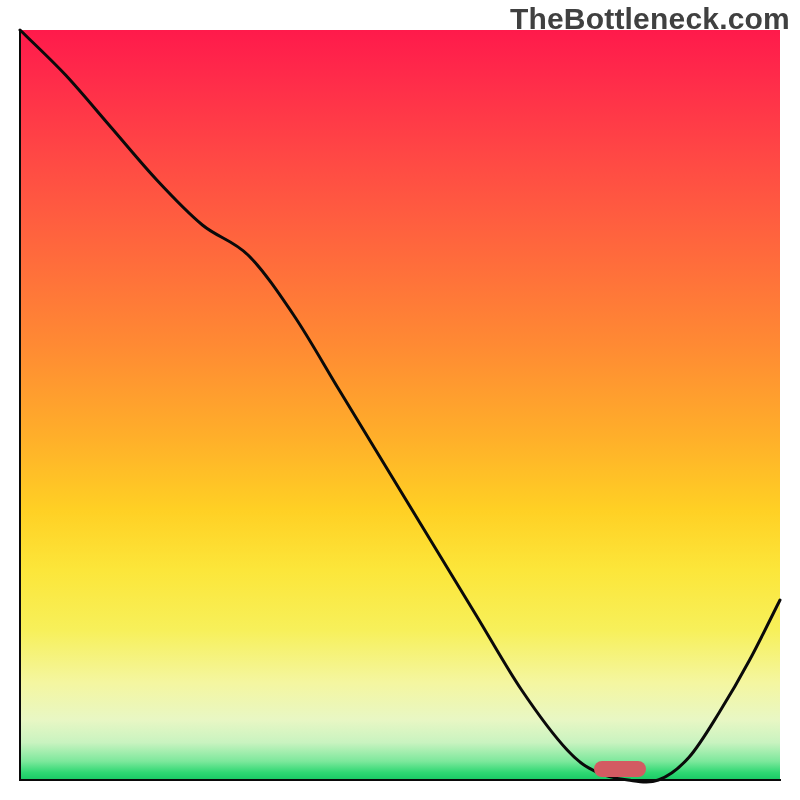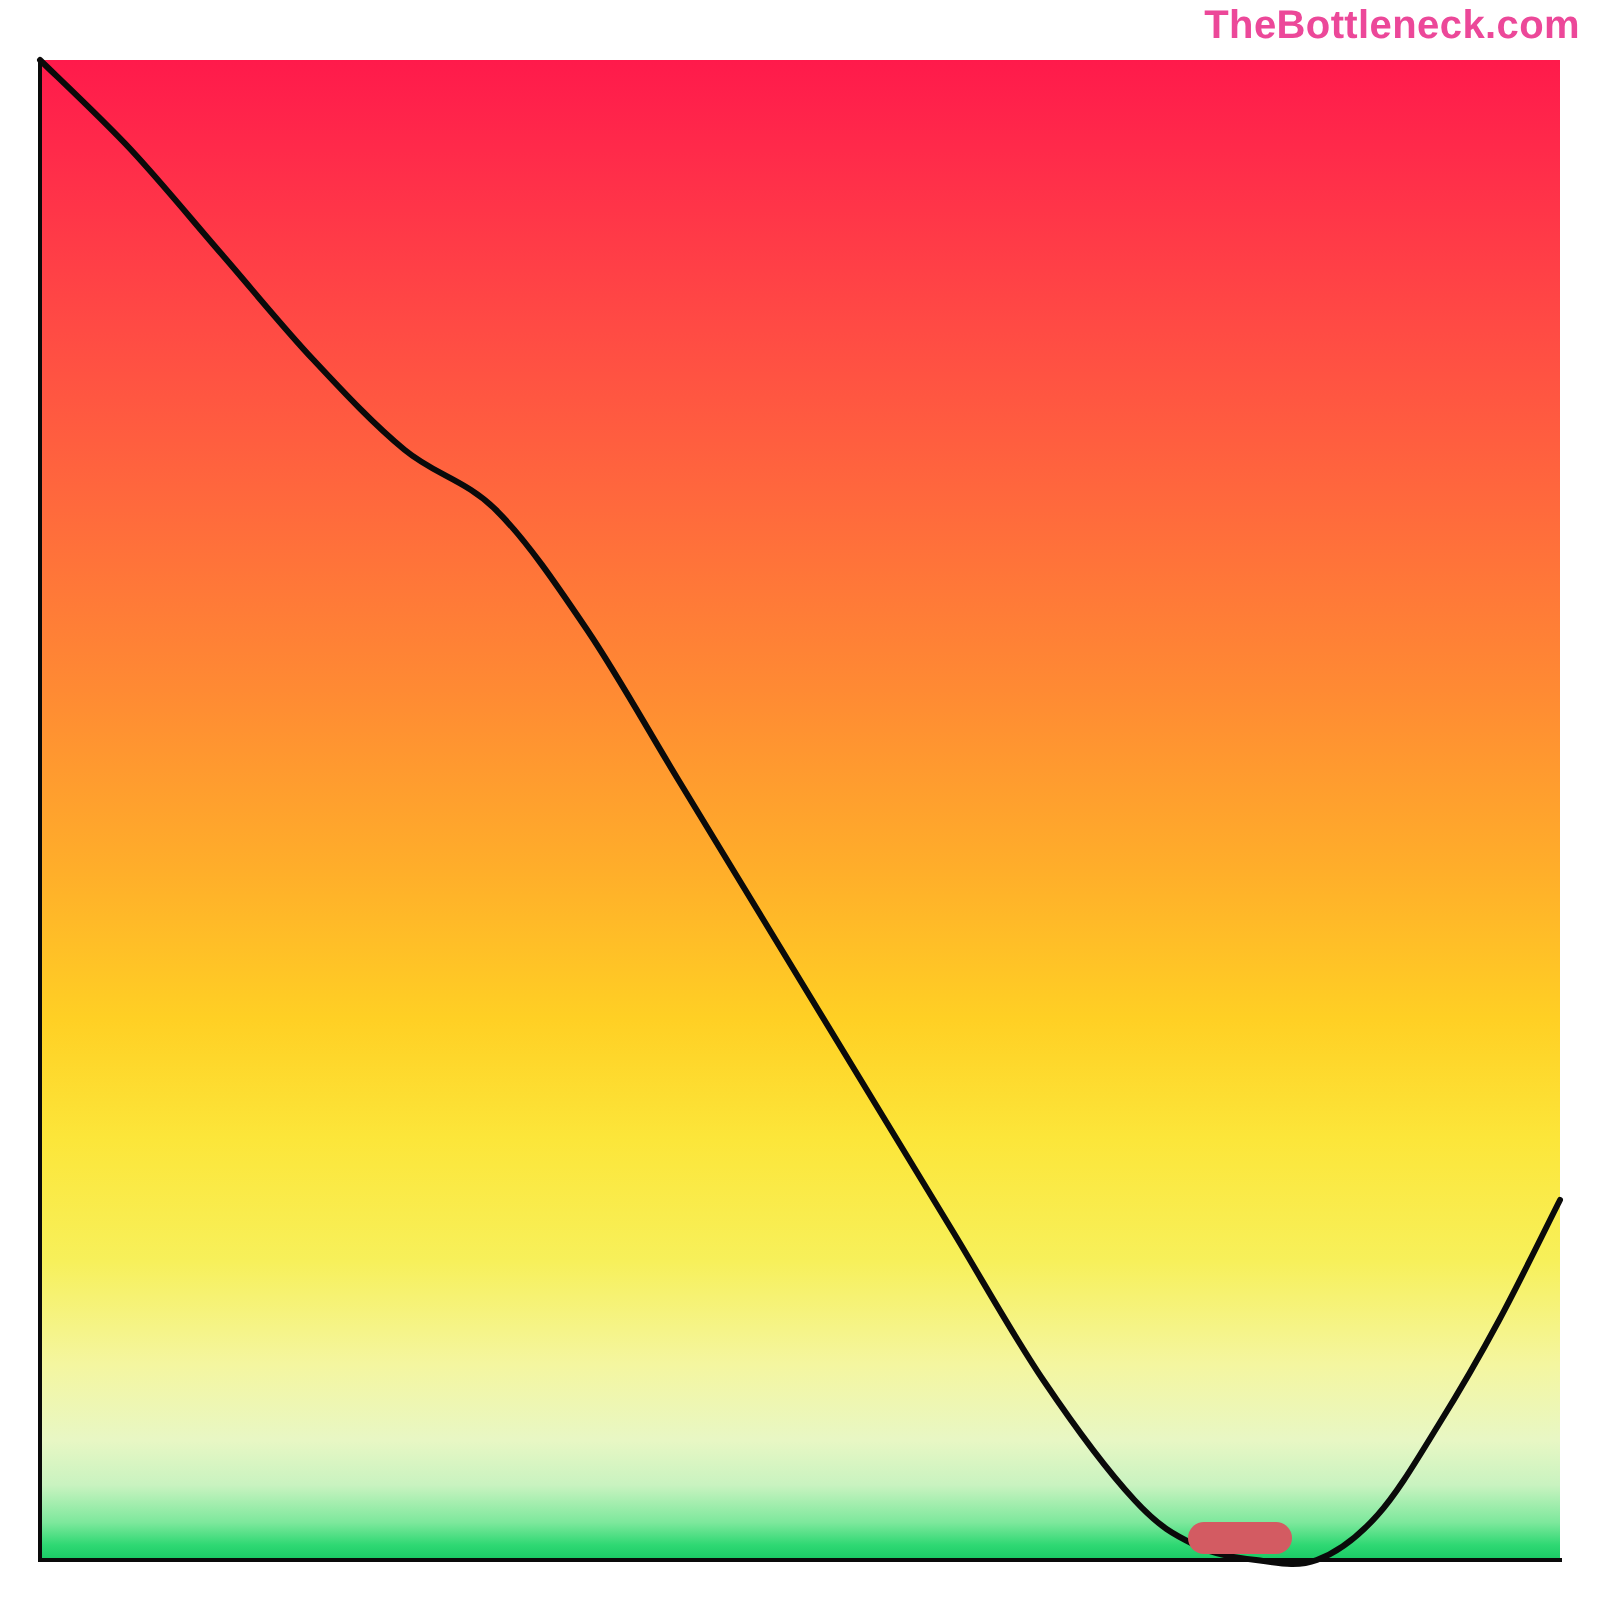--- a/index.html
+++ b/index.html
@@ -13,23 +13,23 @@
   }
   #frame {
     position: relative;
     width: 800px;
     height: 800px;
   }
   #watermark {
     position: absolute;
     top: 2px;
     right: 10px;
-    font-size: 20px;
+    font-size: 30px;
     font-weight: 600;
-    color: #ec4899;
+    color: #404040;
     letter-spacing: 0.2px;
     user-select: none;
   }
   #plot-area {
     position: absolute;
     left: 20px;
     top: 30px;
     width: 760px;
     height: 750px;
   }

